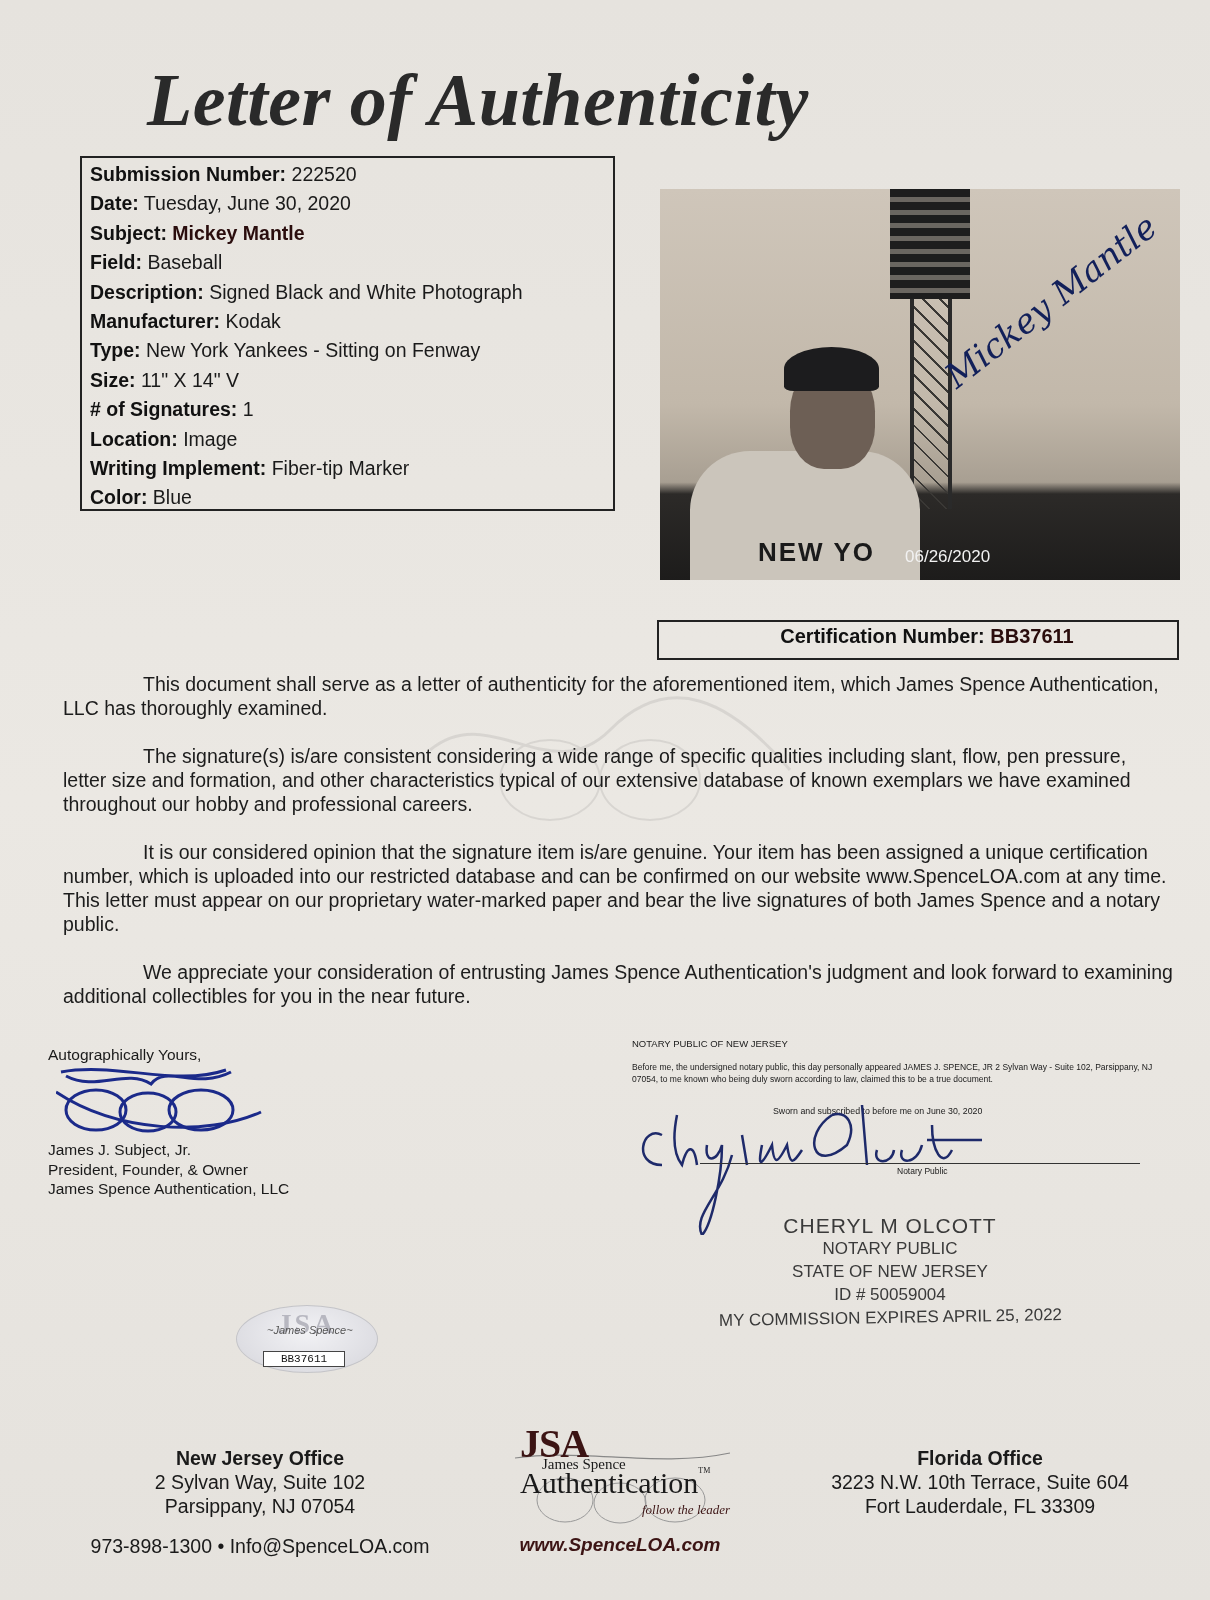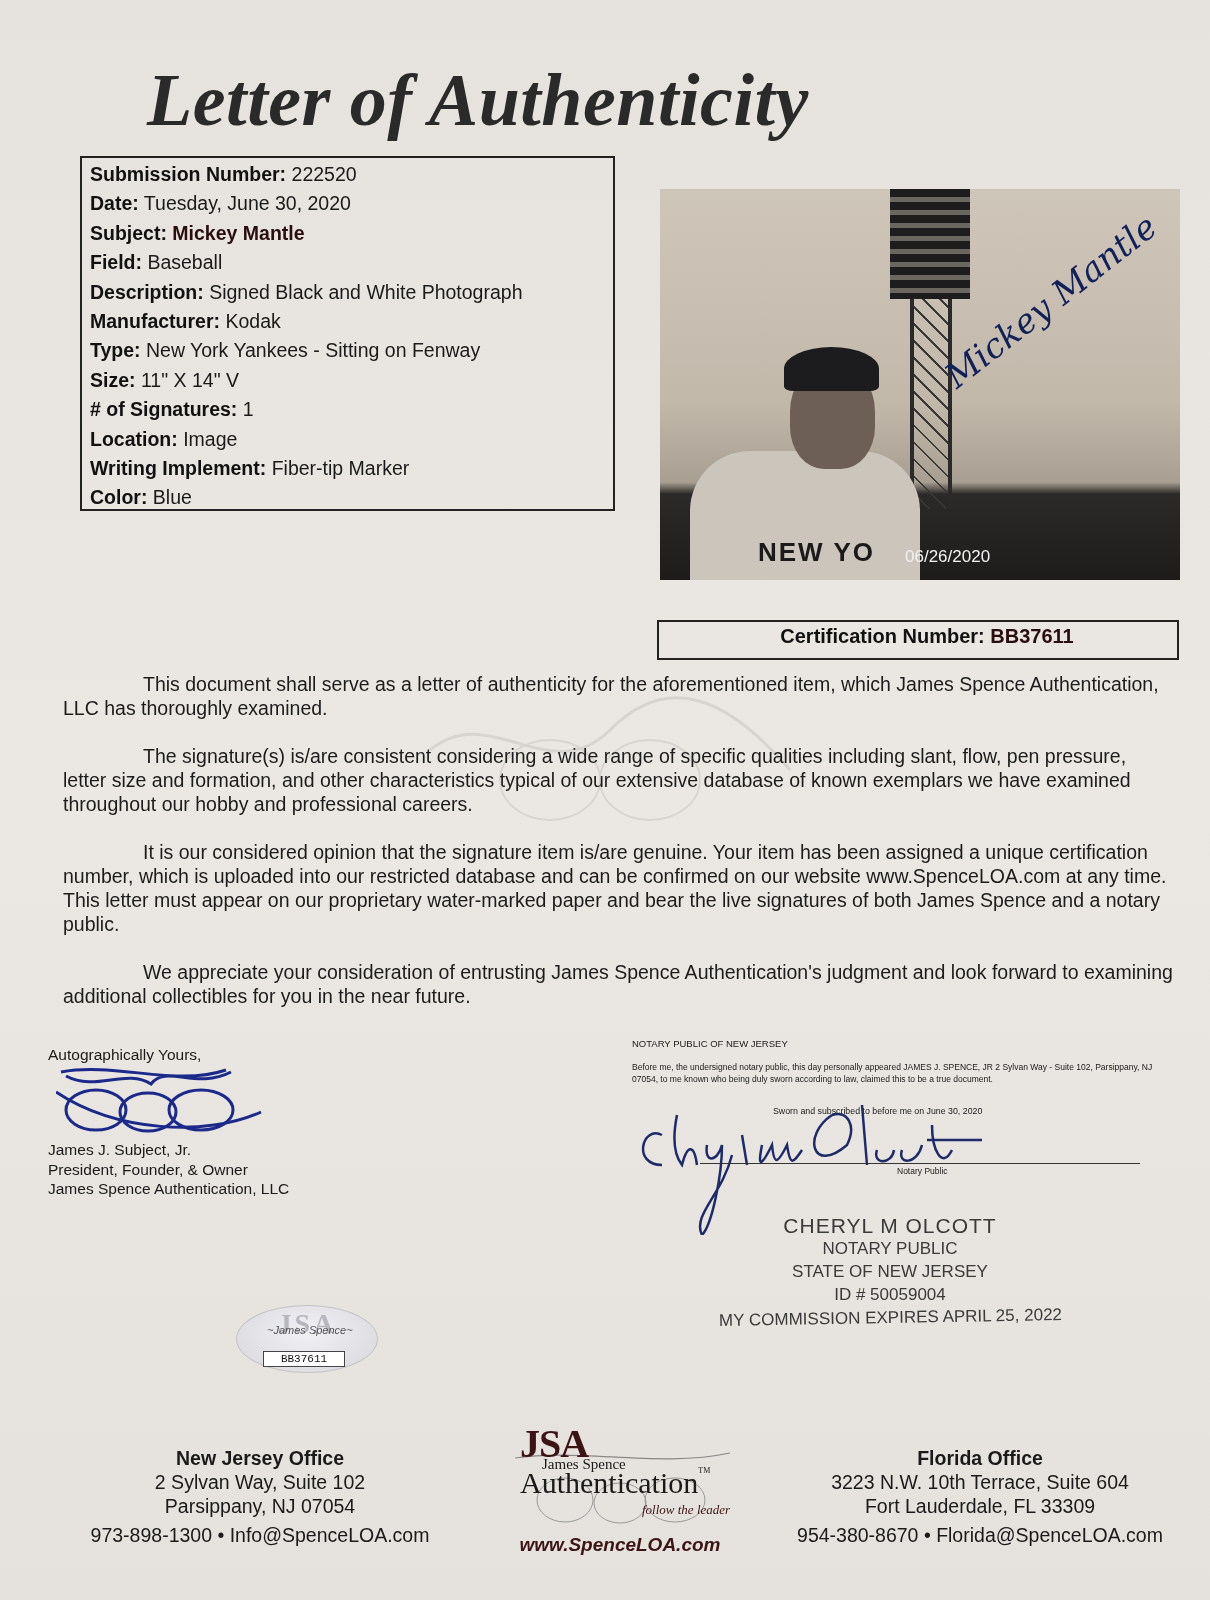--- a/index.html
+++ b/index.html
@@ -97,21 +97,21 @@
     }
     .sticker .jsa { position: absolute; left: 0; top: 2px; width: 140px; text-align: center;
       font-family: "Liberation Serif", serif; font-weight: bold; font-size: 28px; color: #b7b7c0; letter-spacing: 3px; }
     .sticker .sig { position: absolute; left: 30px; top: 18px; font-family: Liberation Sans, sans-serif; font-style: italic; font-size: 11px; color: #555; }
     .sticker .code {
       position: absolute; left: 26px; top: 45px; width: 80px; height: 14px; background: #fff; border: 1px solid #444;
       font-family: "Liberation Mono", monospace; font-size: 11px; line-height: 14px; text-align: center; color: #111;
     }
     .office { position: absolute; text-align: center; font-size: 19.5px; line-height: 24px; color: #1a1a1a; }
     .office .hd { font-weight: bold; }
-    .office .contact { margin-top: 5px; }
+    .office .contact { margin-top: 16px; }
     .logo { position: absolute; left: 490px; top: 1420px; width: 260px; height: 110px; }
     .logo .jsa {
       position: absolute; left: 30px; top: 0; font-family: "Liberation Serif", serif; font-weight: bold; font-size: 40px; color: #3c1414; letter-spacing: -1px;
     }
     .logo .js { position: absolute; left: 52px; top: 36px; font-family: "Liberation Serif", serif; font-size: 15px; color: #1a1a1a; }
     .logo .auth { position: absolute; left: 30px; top: 46px; font-family: "Liberation Serif", serif; font-size: 30px; color: #1a1a1a; }
     .logo .tm { font-size: 8px; vertical-align: top; }
     .logo .tag { position: absolute; left: 152px; top: 82px; font-family: "Liberation Serif", serif; font-style: italic; font-size: 13px; color: #3c1414; }
     .logo .loops { position: absolute; left: 20px; top: 18px; width: 230px; height: 90px; }
     .website { position: absolute; left: 500px; top: 1534px; width: 240px; text-align: center;
@@ -222,16 +222,15 @@
     <div class="js">James Spence</div>
     <div class="auth"><span>Authentication</span><span class="tm">TM</span></div>
     <div class="tag">follow the leader</div>
   </div>
   <div class="website">www.SpenceLOA.com</div>
 
   <div class="office" style="left:780px; top:1446px; width:400px;">
     <div class="hd">Florida Office</div>
     <div>3223 N.W. 10th Terrace, Suite 604</div>
     <div>Fort Lauderdale, FL 33309</div>
-    <div class="contact">954-380-8670  •  Florida@SpenceLOA.com</div>
   </div>
 
 </div>
 
 </body></html>

